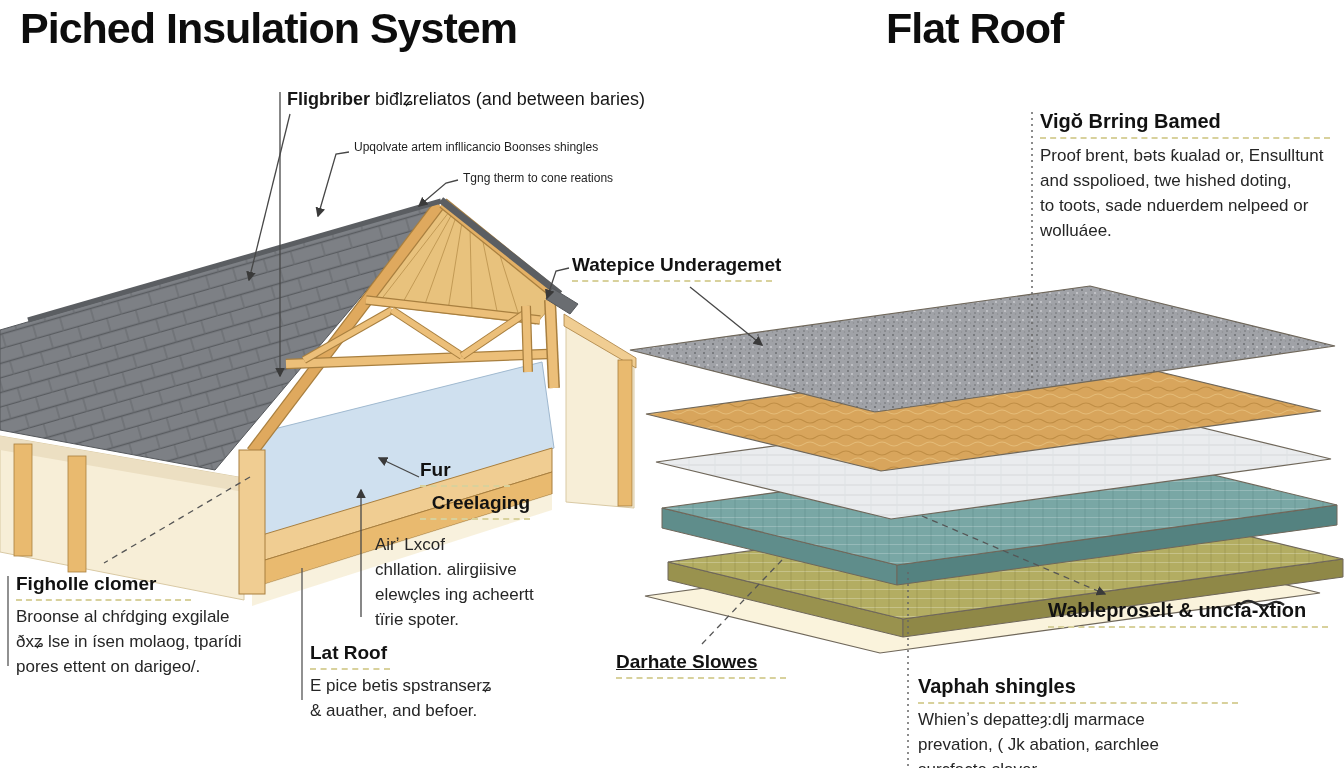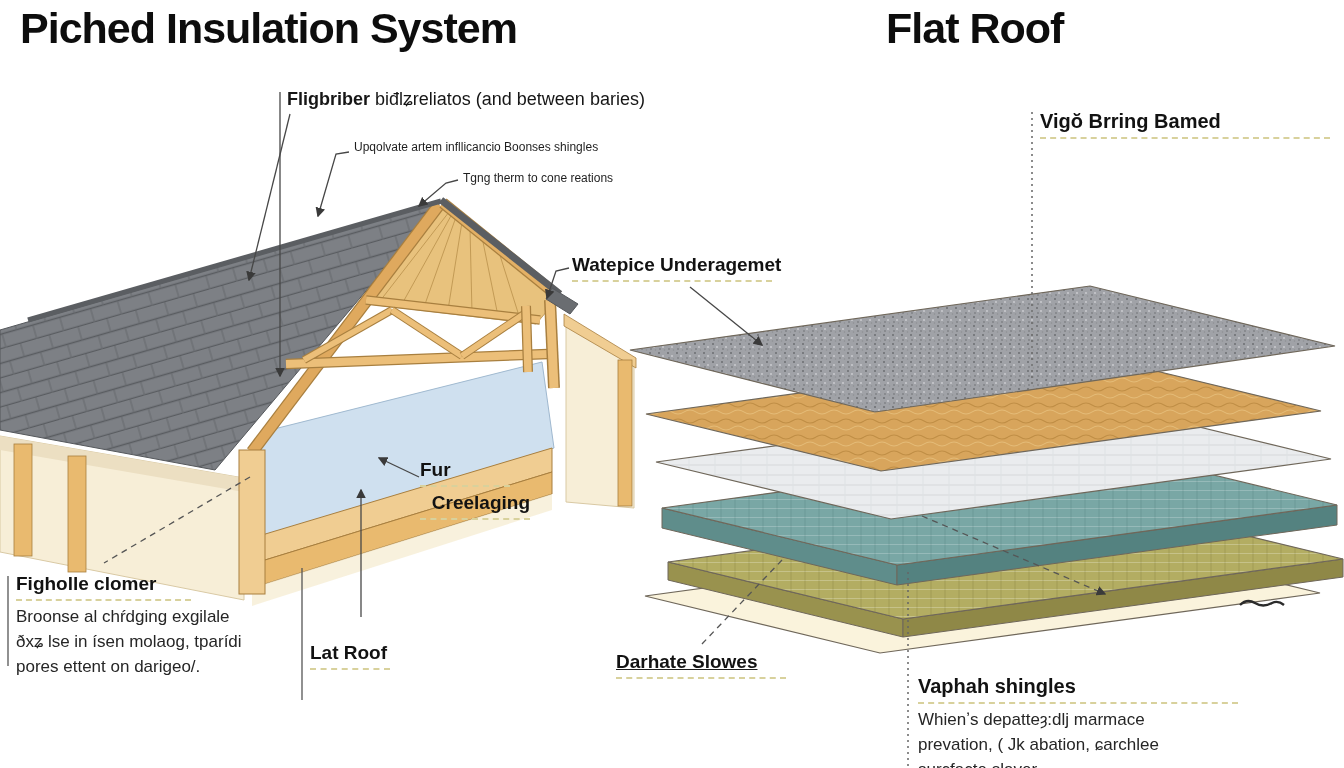--- a/index.html
+++ b/index.html
@@ -172,48 +172,62 @@
   <div class="abs lbl" style="left:463px;top:171px;">Tgng therm to cone reations</div>
 
   <div class="abs" style="left:572px;top:254px;">
     <div class="h">Watepice Underagemet</div>
     <div class="dash-u" style="width:200px;"></div>
   </div>
 
   <div class="abs" style="left:1040px;top:110px;">
     <div class="h2">Vigŏ Brring Bamed</div>
     <div class="dash-u" style="width:290px;"></div>
+    <div class="p" style="margin-top:4px;">Proof brent, bəts ƙualad or, Ensulltunt
+and sspolioed, twe hished doting,
+to toots, sade nduerdem nelpeed or
+wolluáee.</div>
   </div>
 
   <div class="abs" style="left:420px;top:459px;">
     <div class="h">Fur</div>
     <div class="dash-u" style="width:90px;"></div>
     <div class="h" style="margin-top:5px;text-align:right;">Creelaging</div>
     <div class="dash-u" style="width:110px;"></div>
   </div>
 
+  <div class="abs p" style="left:375px;top:532px;">Airʼ Lxcof
+chllation. alirgiisive
+elewçles ing acheertt
+tïrie spoter.</div>
 
   <div class="abs" style="left:16px;top:573px;">
     <div class="h">Figholle clomer</div>
     <div class="dash-u" style="width:175px;"></div>
     <div class="p" style="margin-top:3px;">Broonse al chŕdging exgilale
 ðxʑ lse in ísen molaog, tparídi
 pores ettent on darigeo/.</div>
   </div>
 
   <div class="abs" style="left:310px;top:642px;">
     <div class="h">Lat Roof</div>
     <div class="dash-u" style="width:80px;"></div>
+    <div class="p" style="margin-top:3px;">E pice betis spstranserʑ
+&amp; auather, and befoer.</div>
   </div>
 
   <div class="abs" style="left:616px;top:651px;text-decoration:underline;">
     <div class="h">Darhate Slowes</div>
     <div class="dash-u" style="width:170px;"></div>
   </div>
 
+  <div class="abs" style="left:1048px;top:599px;">
+    <div class="h2">Wableproselt &amp; uncfa-xtion</div>
+    <div class="dash-u" style="width:280px;"></div>
+  </div>
 
   <div class="abs" style="left:918px;top:675px;">
     <div class="h2">Vaphah shingles</div>
     <div class="dash-u" style="width:320px;"></div>
     <div class="p" style="margin-top:3px;">Whienʼs depatteȝ:dlj marmace
 prevation, ( Jk abation, ɕarchlee
 surcfacte slaver.</div>
   </div>
 
 </div>

